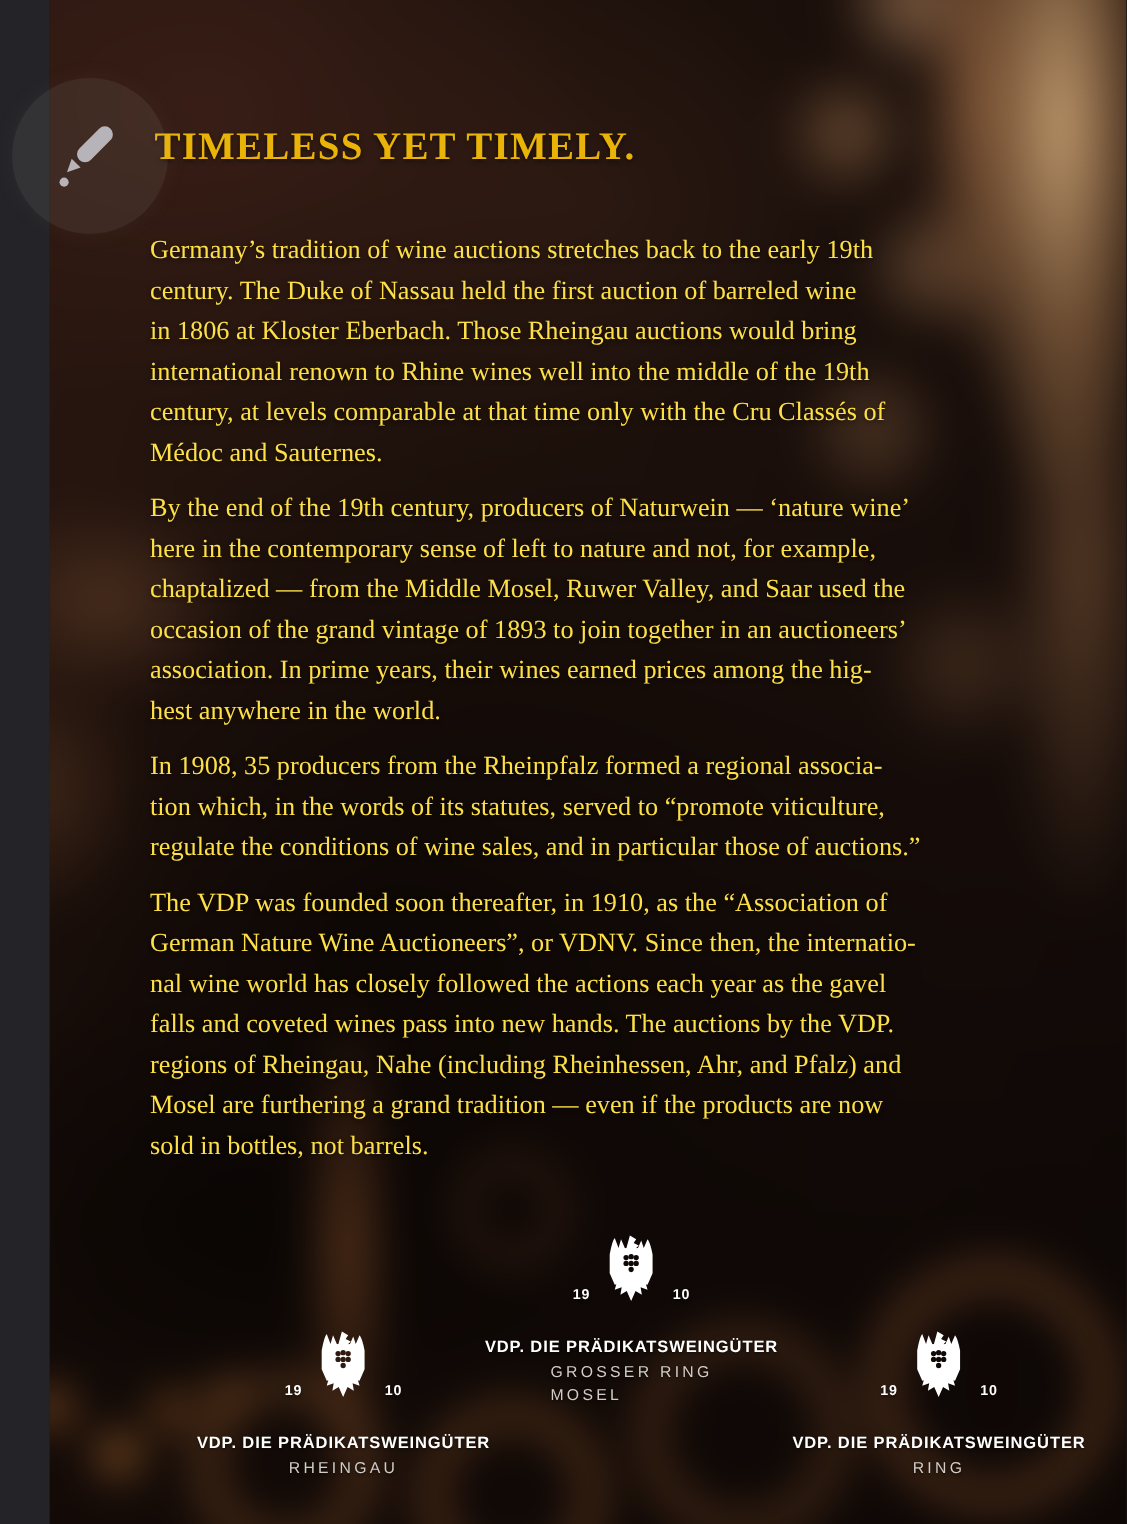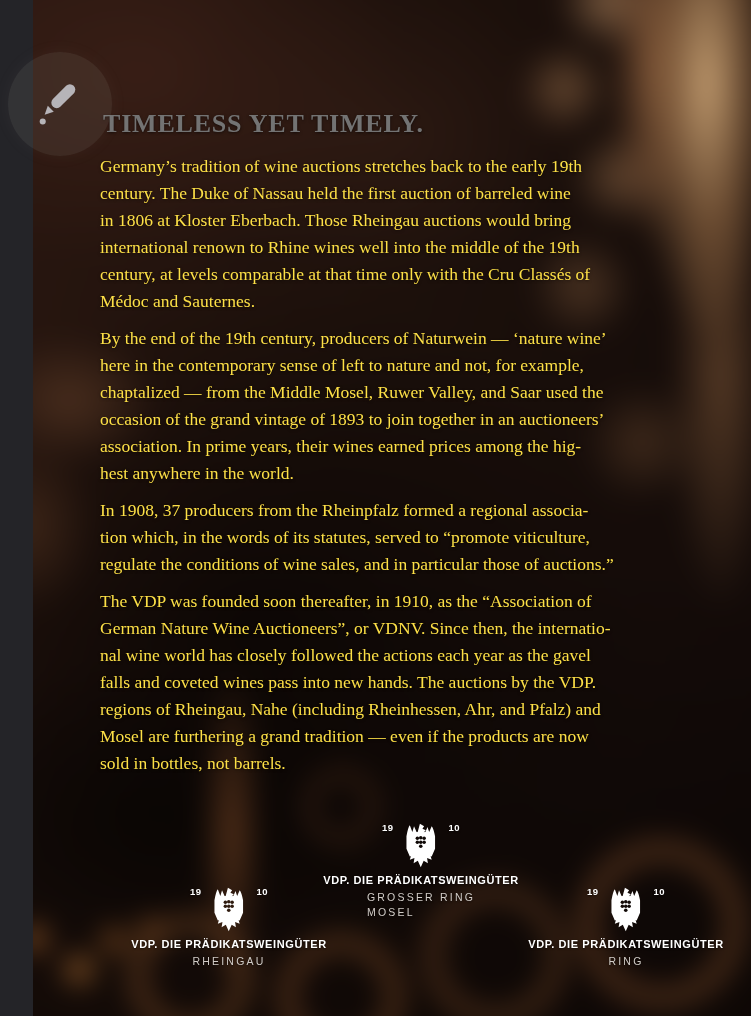--- a/index.html
+++ b/index.html
@@ -55,23 +55,23 @@
     position:absolute;left:8px;top:52px;
     width:104px;height:104px;border-radius:50%;
     background:rgba(190,182,178,0.10);
     box-shadow:0 0 18px rgba(190,182,178,0.05);
     border:none;cursor:pointer;
     display:flex;align-items:center;justify-content:center;
     z-index:5;
   }
   
   .title{
-    position:absolute;left:70px;top:92px;
+    position:absolute;left:70px;top:66px;
     font-size:26px;font-weight:bold;letter-spacing:0.8px;
-    color:#737373;
+    color:#eab308;
     text-shadow:0 1px 3px rgba(0,0,0,0.55);
     z-index:2;
   }
   .body-text{
     position:absolute;left:67px;top:153px;width:588px;
     z-index:2;
   }
   .paragraph{
     white-space:pre-line;
     font-size:17.5px;line-height:27px;
@@ -80,28 +80,28 @@
     margin:0 0 10px 0;
   }
   
   .vdp-logo{
     position:absolute;
     transform:translateX(-50%);
     display:flex;flex-direction:column;align-items:center;
     z-index:2;color:#fff;
     font-family:"Liberation Sans","DejaVu Sans",sans-serif;
   }
-  .emblem-row{display:flex;align-items:flex-start;gap:9px;}
+  .emblem-row{display:flex;align-items:flex-end;gap:9px;}
   .logo-year{
     font-size:9.5px;font-weight:bold;letter-spacing:0.5px;color:#fff;
     text-shadow:0 1px 2px rgba(0,0,0,0.5);
   }
   .eagle{display:block;}
   .logo-name{
-    margin-top:5px;
+    margin-top:23px;
     font-size:11px;font-weight:bold;letter-spacing:0.6px;
     color:#ffffff;white-space:nowrap;
     text-shadow:0 1px 2px rgba(0,0,0,0.5);
   }
   .logo-region{
     margin-top:4px;
     font-size:10.5px;letter-spacing:2.2px;line-height:15px;
     color:#d2cdc8;text-align:left;white-space:pre-line;
     text-shadow:0 1px 2px rgba(0,0,0,0.5);
   }
@@ -129,21 +129,21 @@
 in 1806 at Kloster Eberbach. Those Rheingau auctions would bring
 international renown to Rhine wines well into the middle of the 19th
 century, at levels comparable at that time only with the Cru Classés of
 Médoc and Sauternes.</p>
     <p class="paragraph">By the end of the 19th century, producers of Naturwein — ‘nature wine’
 here in the contemporary sense of left to nature and not, for example,
 chaptalized — from the Middle Mosel, Ruwer Valley, and Saar used the
 occasion of the grand vintage of 1893 to join together in an auctioneers’
 association. In prime years, their wines earned prices among the hig-
 hest anywhere in the world.</p>
-    <p class="paragraph">In 1908, 37 producers from the Rheinpfalz formed a regional associa-
+    <p class="paragraph">In 1908, 35 producers from the Rheinpfalz formed a regional associa-
 tion which, in the words of its statutes, served to “promote viticulture,
 regulate the conditions of wine sales, and in particular those of auctions.”</p>
     <p class="paragraph">The VDP was founded soon thereafter, in 1910, as the “Association of
 German Nature Wine Auctioneers”, or VDNV. Since then, the internatio-
 nal wine world has closely followed the actions each year as the gavel
 falls and coveted wines pass into new hands. The auctions by the VDP.
 regions of Rheingau, Nahe (including Rheinhessen, Ahr, and Pfalz) and
 Mosel are furthering a grand tradition — even if the products are now
 sold in bottles, not barrels.</p>
   </div>

